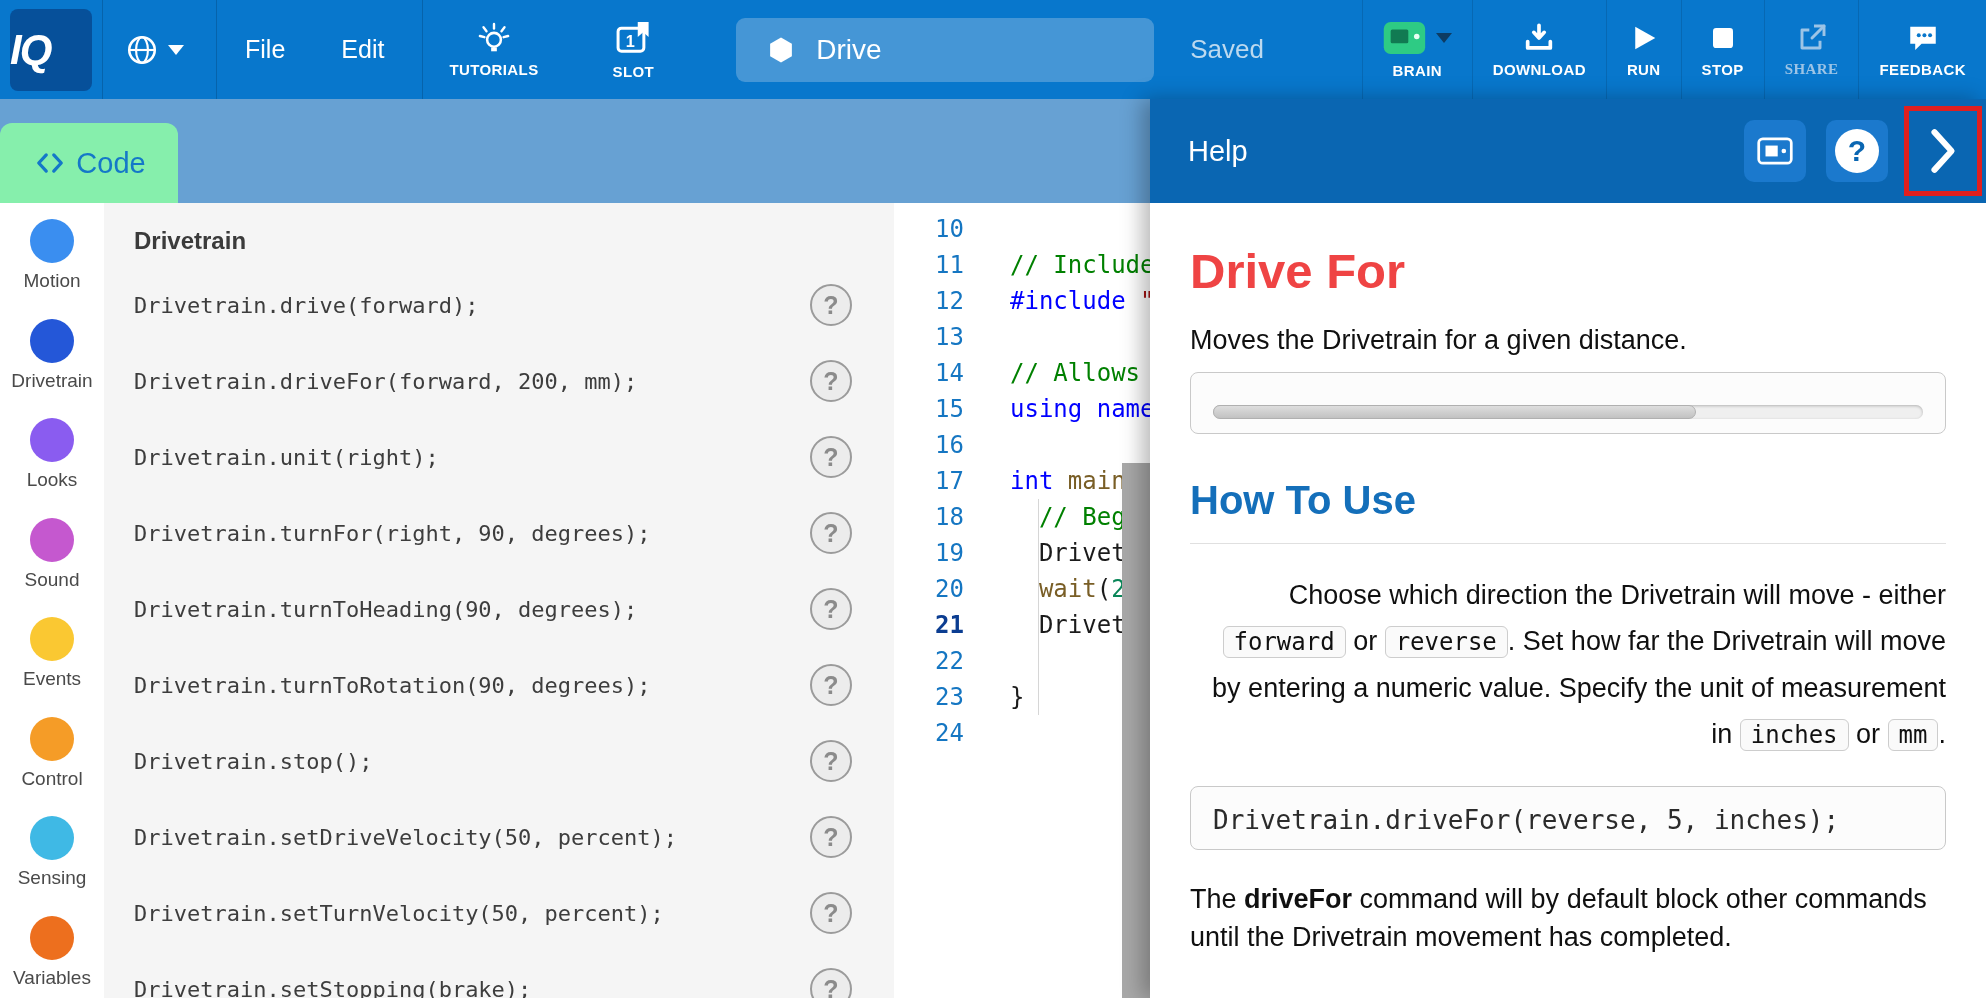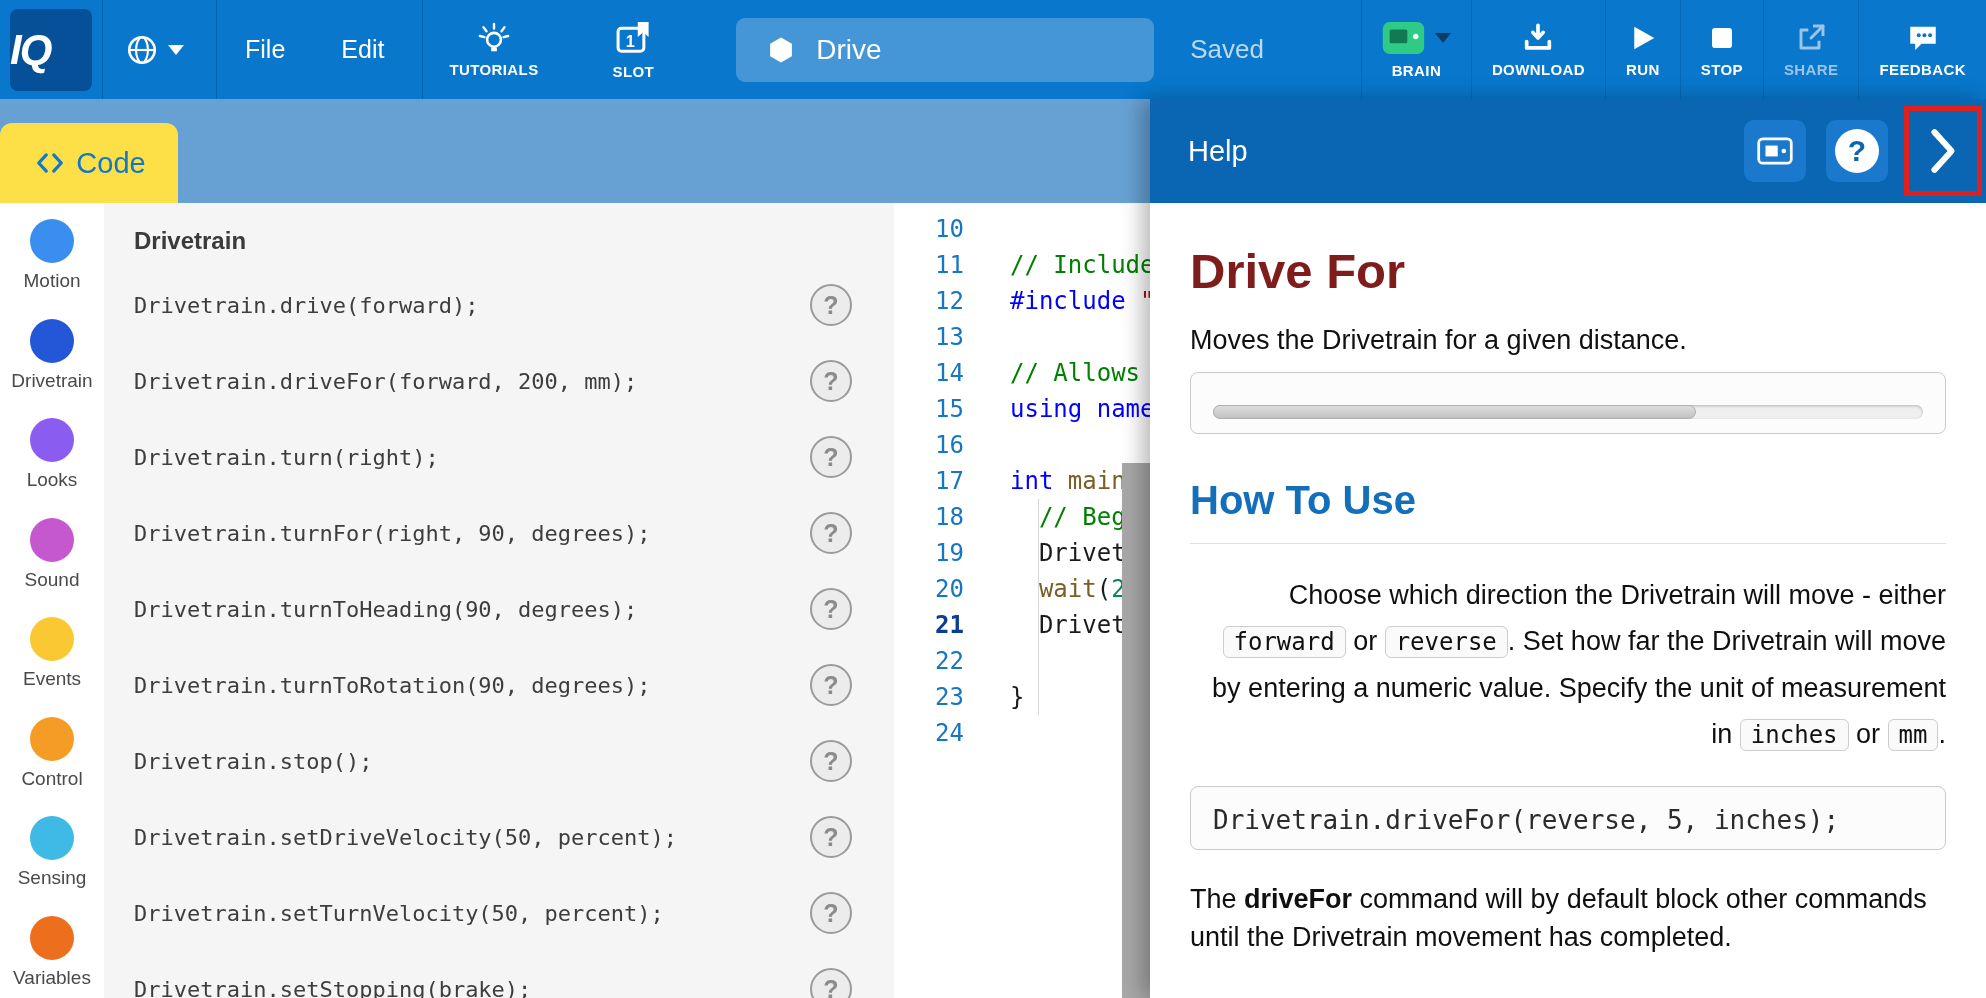--- a/index.html
+++ b/index.html
@@ -18,27 +18,27 @@
   .menu-item{font-size:25px;padding:0 28px;height:100%;display:flex;align-items:center;cursor:pointer;}
   .tb-col{display:flex;flex-direction:column;align-items:center;justify-content:center;gap:5px;
     padding:0 26px;height:100%;font-size:15px;font-weight:bold;letter-spacing:.4px;cursor:pointer;}
   .project-pill{height:64px;width:418px;background:#4596d6;border-radius:9px;margin-left:56px;
     display:flex;align-items:center;gap:20px;padding:0 30px;font-size:28px;box-sizing:border-box;cursor:pointer;}
   .saved{margin-left:36px;font-size:26px;color:#bcd9ef;}
   .right-group{margin-left:auto;display:flex;height:100%;align-items:stretch;}
   .tb-action{display:flex;flex-direction:column;align-items:center;justify-content:center;gap:6px;
     padding:0 20px;font-size:15px;font-weight:bold;letter-spacing:.4px;border-left:1px solid rgba(0,0,0,0.12);cursor:pointer;}
   .brain-row{display:flex;align-items:center;gap:7px;}
-  .muted{color:#9cc4e6;}
+  .muted{color:#9cc4e6;font-family:Liberation Serif, serif;}
 
   
   .main{flex:1;display:flex;min-height:0;}
   .left{width:1150px;display:flex;flex-direction:column;min-width:0;}
   .left-header{height:104px;background:#67a1d3;position:relative;flex-shrink:0;}
-  .code-tab{position:absolute;left:0;bottom:0;width:178px;height:80px;background:#fde047;
+  .code-tab{position:absolute;left:0;bottom:0;width:178px;height:80px;background:#86efac;
     border-radius:12px 12px 0 0;display:flex;align-items:center;justify-content:center;gap:8px;
     color:#1478c8;font-size:29px;cursor:pointer;}
   .left-body{flex:1;display:flex;min-height:0;}
 
   
   .cat-sidebar{width:104px;background:#fff;padding-top:10px;display:flex;flex-direction:column;align-items:center;flex-shrink:0;gap:11px;}
   .cat-item{height:97px;display:flex;flex-direction:column;align-items:center;gap:7px;padding-top:6px;cursor:pointer;}
   .cat-dot{width:44px;height:44px;border-radius:50%;}
   .cat-label{font-size:19px;color:#4a4a4a;}
 
@@ -77,21 +77,21 @@
   .hh-buttons{margin-left:auto;display:flex;gap:20px;margin-right:98px;}
   .hh-btn{width:62px;height:62px;border-radius:10px;background:#1b79cd;display:flex;
     align-items:center;justify-content:center;cursor:pointer;}
   .qmark-circle{width:44px;height:44px;border-radius:50%;background:#fff;color:#0a66b2;
     font-weight:bold;font-size:30px;display:flex;align-items:center;justify-content:center;}
   .collapse-box{position:absolute;right:4px;top:7px;width:78px;height:90px;
     border:5px solid #e01f1f;display:flex;align-items:center;justify-content:center;box-sizing:border-box;}
   .collapse-btn{display:flex;align-items:center;justify-content:center;cursor:pointer;}
 
   .help-content{flex:1;overflow:hidden;padding:6px 40px 0;}
-  .doc-title{color:#7f1d1d;font-size:49px;margin:34px 0 26px;font-weight:bold;}
+  .doc-title{color:#ef4444;font-size:49px;margin:34px 0 26px;font-weight:bold;}
   .intro{font-size:27px;color:#101010;margin:0 0 16px;}
   .codebox{border:1px solid #c9c9c9;border-radius:8px;background:#fcfcfc;padding:18px 22px 14px;
     font-family:"DejaVu Sans Mono", monospace;font-size:26px;color:#2b2b2b;white-space:nowrap;overflow:hidden;}
   .hscroll{height:14px;border-radius:8px;background:#efefef;box-shadow:inset 0 1px 3px rgba(0,0,0,0.25);
     margin-top:14px;position:relative;}
   .hscroll-thumb{position:absolute;left:0;top:0;height:100%;width:68%;border-radius:8px;
     background:linear-gradient(#dedede,#c2c2c2);border:1px solid #b0b0b0;box-sizing:border-box;cursor:pointer;}
   .how-title{color:#146fba;font-size:40px;margin:44px 0 0;padding-bottom:20px;
     border-bottom:1px solid #e0e0e0;font-weight:bold;}
   .usage{font-size:27px;line-height:46px;color:#101010;margin:28px 0 0;text-align:right;}
@@ -268,21 +268,21 @@
           <div>
               <div class="cmd-row">
                 <div class="cmd-text">Drivetrain.drive(forward);</div>
                 <div class="help-dot">?</div>
               </div>
               <div class="cmd-row">
                 <div class="cmd-text">Drivetrain.driveFor(forward, 200, mm);</div>
                 <div class="help-dot">?</div>
               </div>
               <div class="cmd-row">
-                <div class="cmd-text">Drivetrain.turn(right);</div>
+                <div class="cmd-text">Drivetrain.unit(right);</div>
                 <div class="help-dot">?</div>
               </div>
               <div class="cmd-row">
                 <div class="cmd-text">Drivetrain.turnFor(right, 90, degrees);</div>
                 <div class="help-dot">?</div>
               </div>
               <div class="cmd-row">
                 <div class="cmd-text">Drivetrain.turnToHeading(90, degrees);</div>
                 <div class="help-dot">?</div>
               </div>

